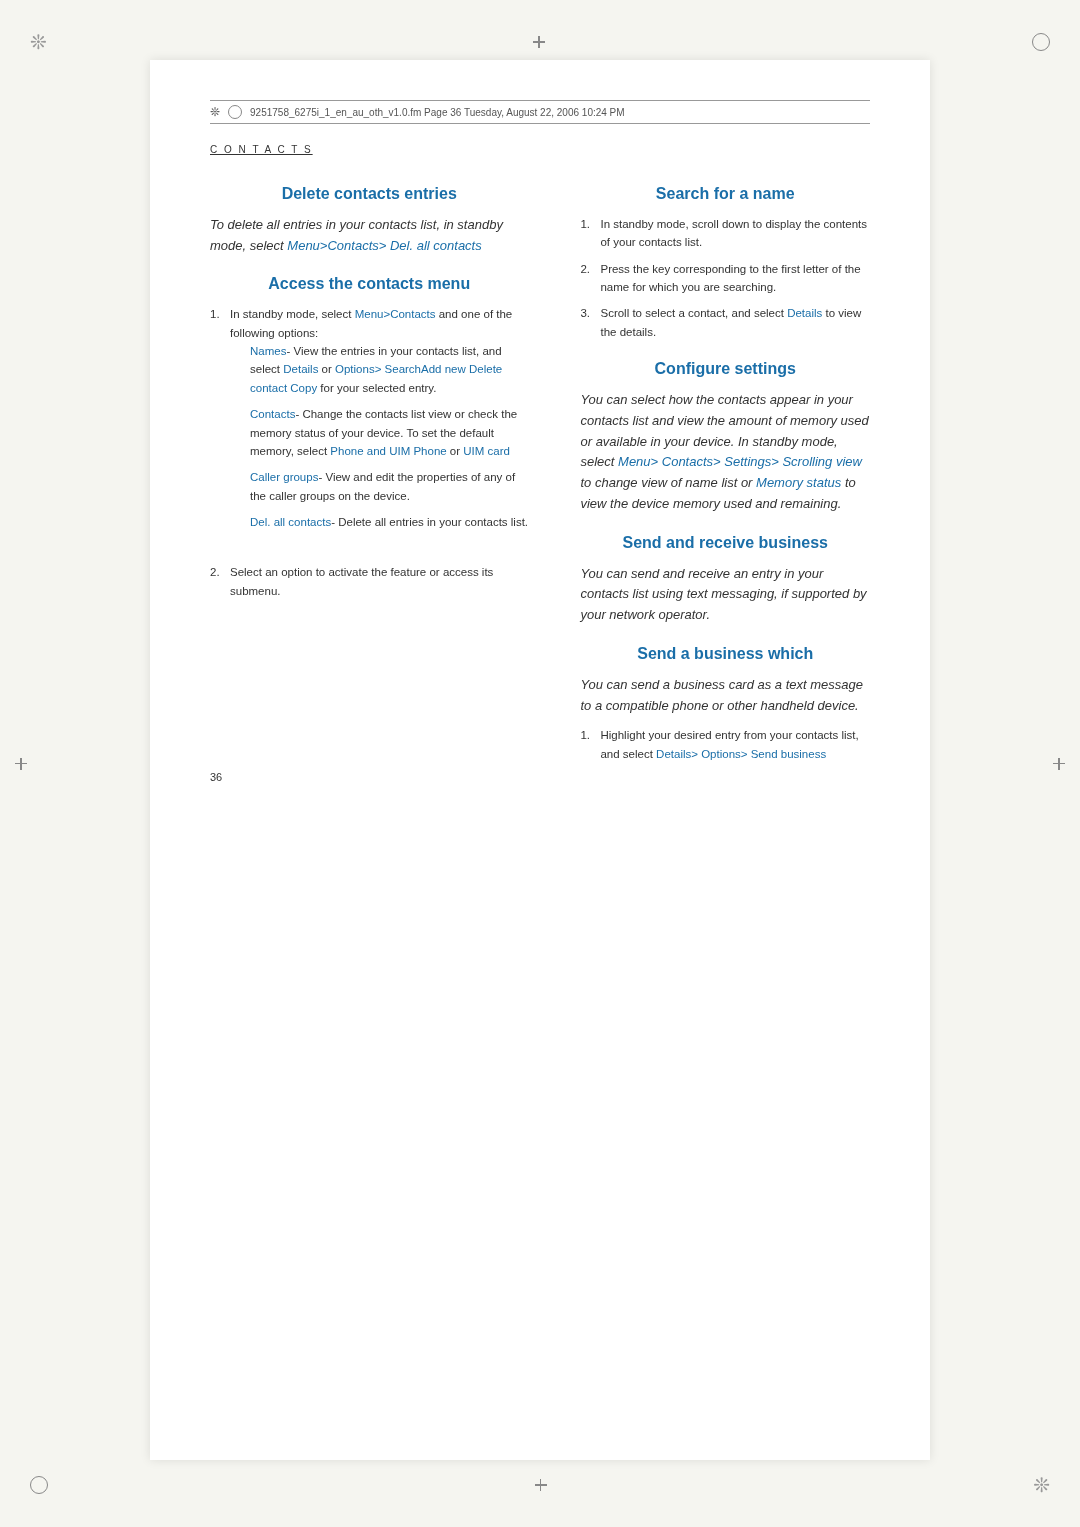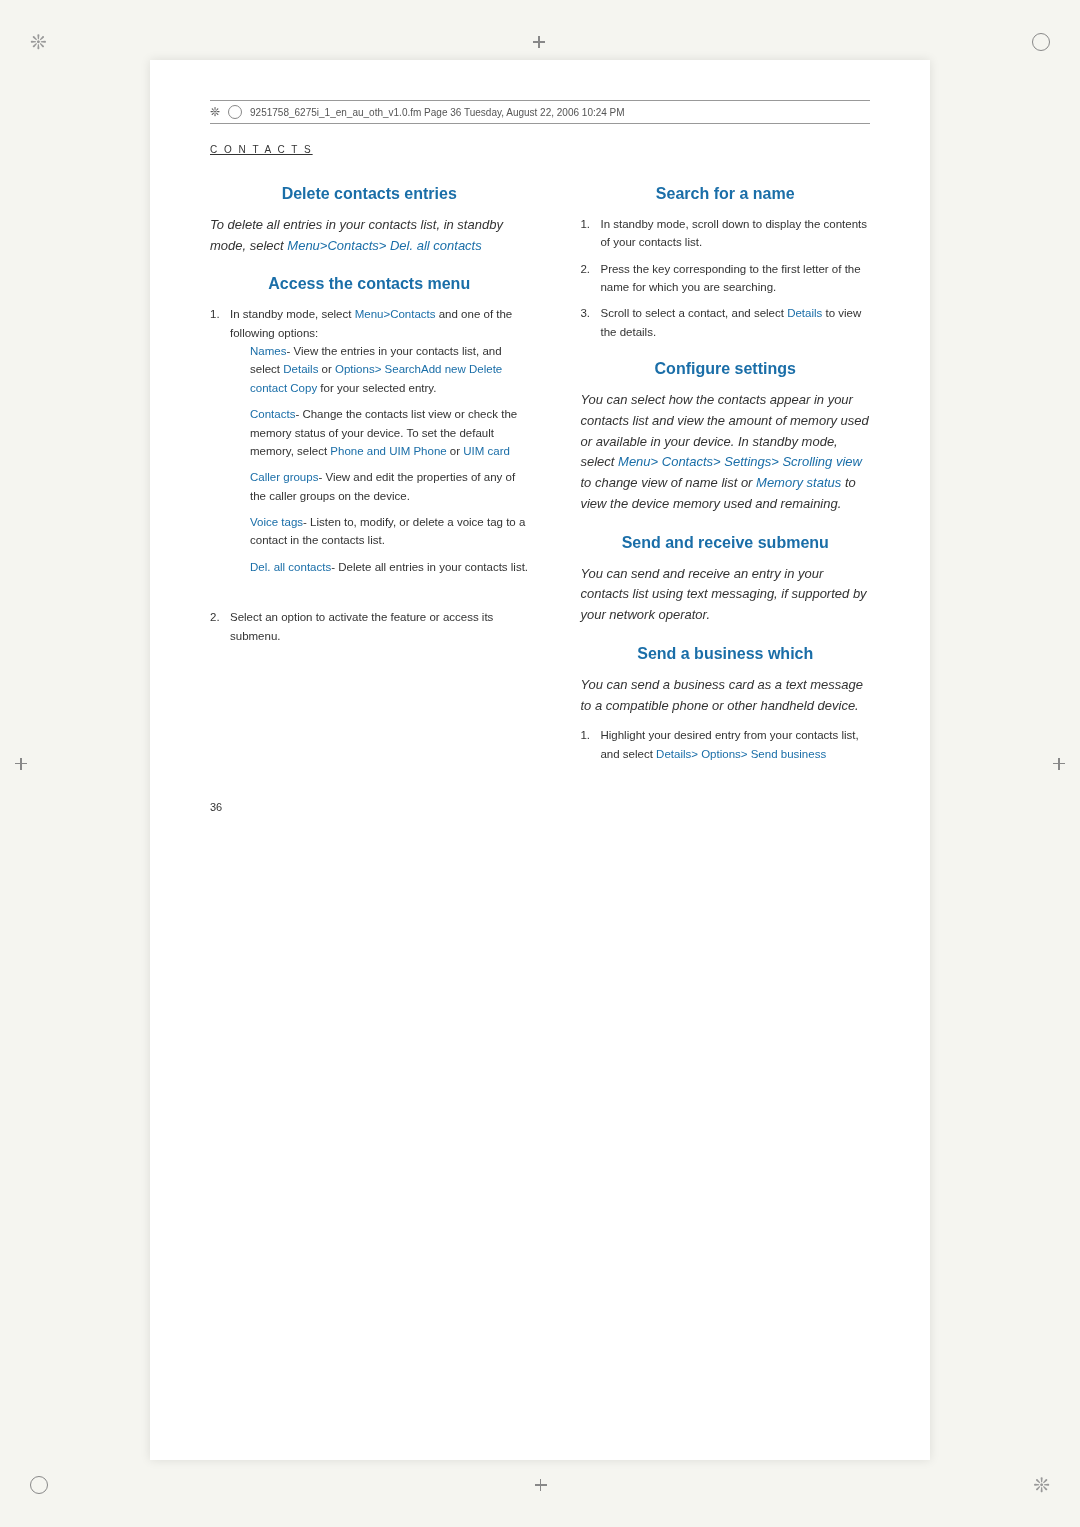--- a/index.html
+++ b/index.html
@@ -157,21 +157,20 @@
 
     
     .section-divider {
       margin: 18px 0;
     }
 
     
     .page-number {
       font-size: 11px;
       color: #333;
-      margin-top: 30px;
     }
 
     
     .bottom-marks {
       display: flex;
       justify-content: space-between;
       align-items: center;
       position: absolute;
       bottom: 30px;
       left: 0;
@@ -297,23 +296,20 @@
                   </div>
 
                   <div class="sub-item">
                     <span class="sub-item-label">Contacts</span><span class="sub-item-text">- Change the contacts list view or check the memory status of your device. To set the default memory, select </span><span class="link-text">Phone and UIM Phone</span><span class="sub-item-text"> or </span><span class="link-text">UIM card</span>
                   </div>
 
                   <div class="sub-item">
                     <span class="sub-item-label">Caller groups</span><span class="sub-item-text">- View and edit the properties of any of the caller groups on the device.</span>
                   </div>
 
-                  <div class="sub-item">
-                    <span class="sub-item-label">Voice tags</span><span class="sub-item-text">- Listen to, modify, or delete a voice tag to a contact in the contacts list.</span>
-                  </div>
 
 
                   <div class="sub-item">
                     <span class="sub-item-label">Del. all contacts</span><span class="sub-item-text">- Delete all entries in your contacts list.</span>
                   </div>
                 </div>
               </span>
             </li>
             <li>
               <span class="num">2.</span>
@@ -349,21 +345,21 @@
         <div>
           <h2 class="section-heading">Configure settings</h2>
           <div class="body-text">
             You can select how the contacts appear in your contacts list and view the amount of memory used or available in your device. In standby mode, select <span class="link-text">Menu&gt; Contacts&gt; Settings&gt; Scrolling view</span> to change view of name list or <span class="link-text">Memory status</span> to view the device memory used and remaining.
           </div>
         </div>
 
         <div class="section-divider"></div>
 
         <div>
-          <h2 class="section-heading">Send and receive submenu</h2>
+          <h2 class="section-heading">Send and receive business</h2>
           <div class="body-text">You can send and receive an entry in your contacts list using text messaging, if supported by your network operator.</div>
         </div>
 
         <div class="section-divider"></div>
 
         <div>
           <h2 class="section-heading">Send a business which</h2>
           <div class="body-text">You can send a business card as a text message to a compatible phone or other handheld device.</div>
           <ol class="numbered-list">
             <li>

